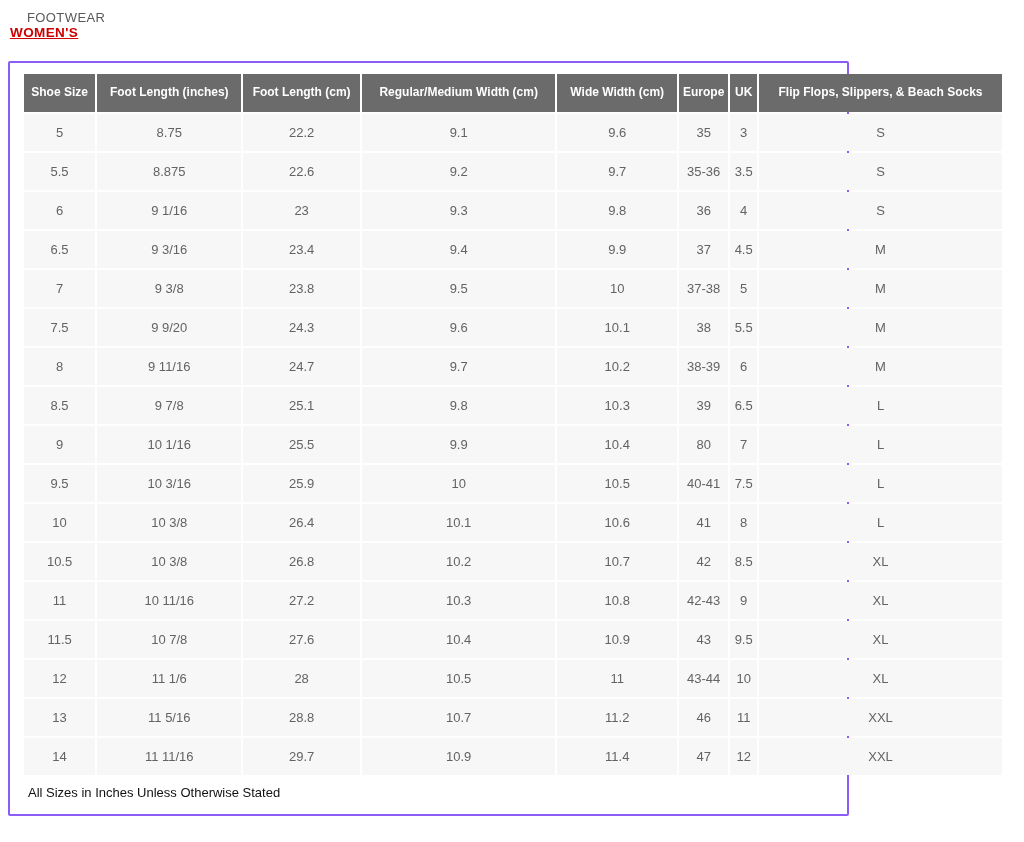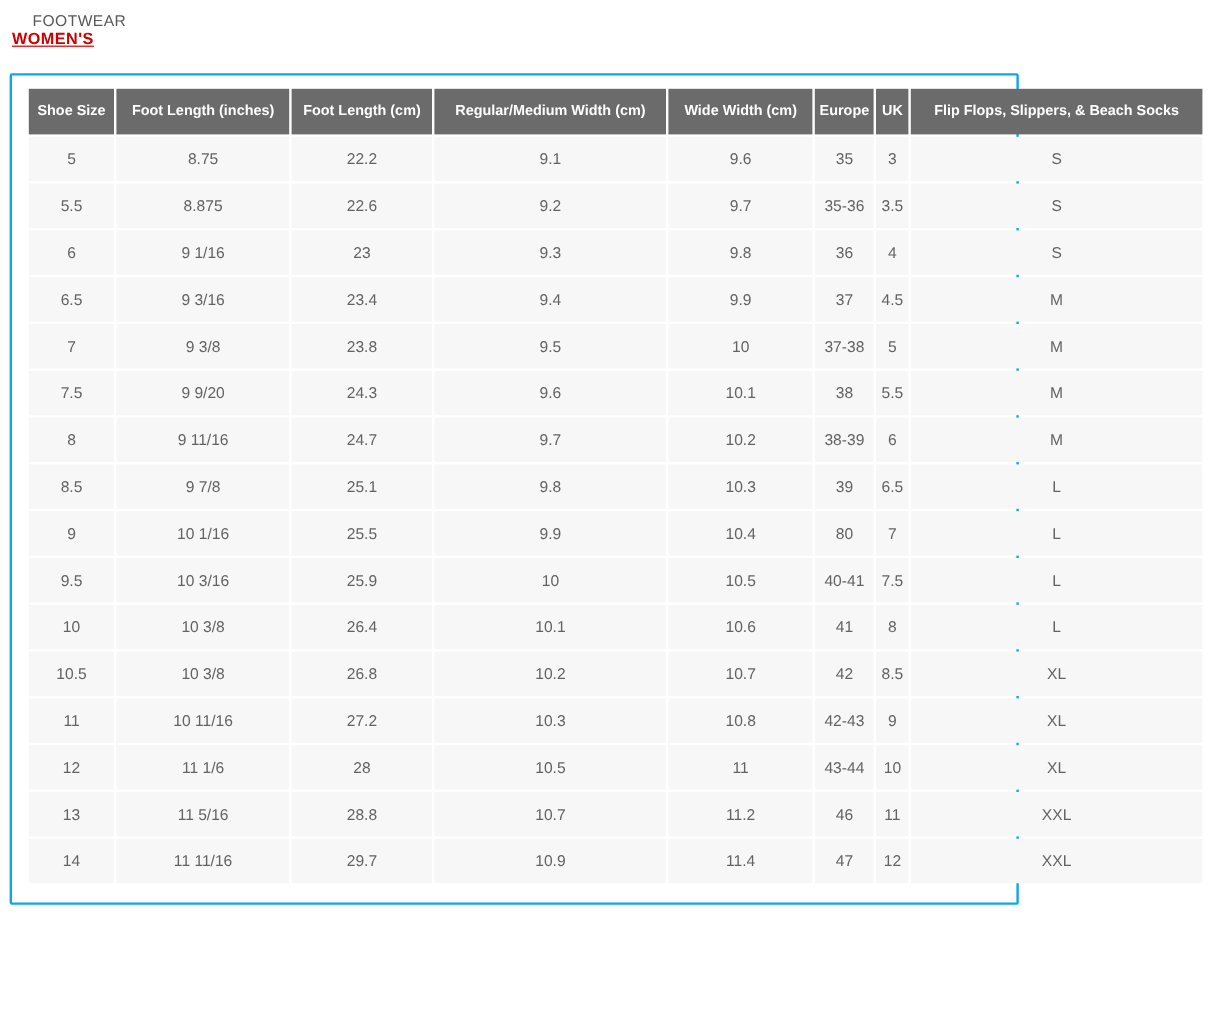--- a/index.html
+++ b/index.html
@@ -23,21 +23,21 @@
   .page-title {
     font-size: 13.5px;
     font-weight: 700;
     letter-spacing: 0.4px;
     text-decoration: underline;
   }
   .panel {
     margin: 20px 8px 0 8px;
     width: 841px;
     background: #ffffff;
-    border: 2px solid #0ea5e9;
+    border: 2px solid #8b5cf6;
     border-radius: 2px;
     padding: 9px 12px 14px 12px;
   }
   table.size-chart {
     width: 982px;
     border-collapse: separate;
     border-spacing: 2px;
     table-layout: fixed;
   }
   table.size-chart th {
@@ -224,20 +224,30 @@
           <td>11</td>
           <td>10 11/16</td>
           <td>27.2</td>
           <td>10.3</td>
           <td>10.8</td>
           <td>42-43</td>
           <td>9</td>
           <td>XL</td>
         </tr>
         <tr>
+          <td>11.5</td>
+          <td>10 7/8</td>
+          <td>27.6</td>
+          <td>10.4</td>
+          <td>10.9</td>
+          <td>43</td>
+          <td>9.5</td>
+          <td>XL</td>
+        </tr>
+        <tr>
           <td>12</td>
           <td>11 1/6</td>
           <td>28</td>
           <td>10.5</td>
           <td>11</td>
           <td>43-44</td>
           <td>10</td>
           <td>XL</td>
         </tr>
         <tr>
@@ -255,13 +265,14 @@
           <td>11 11/16</td>
           <td>29.7</td>
           <td>10.9</td>
           <td>11.4</td>
           <td>47</td>
           <td>12</td>
           <td>XXL</td>
         </tr>
       </tbody>
   </table>
+  <div class="footnote">All Sizes in Inches Unless Otherwise Stated</div>
 </div>
 
 </body></html>

